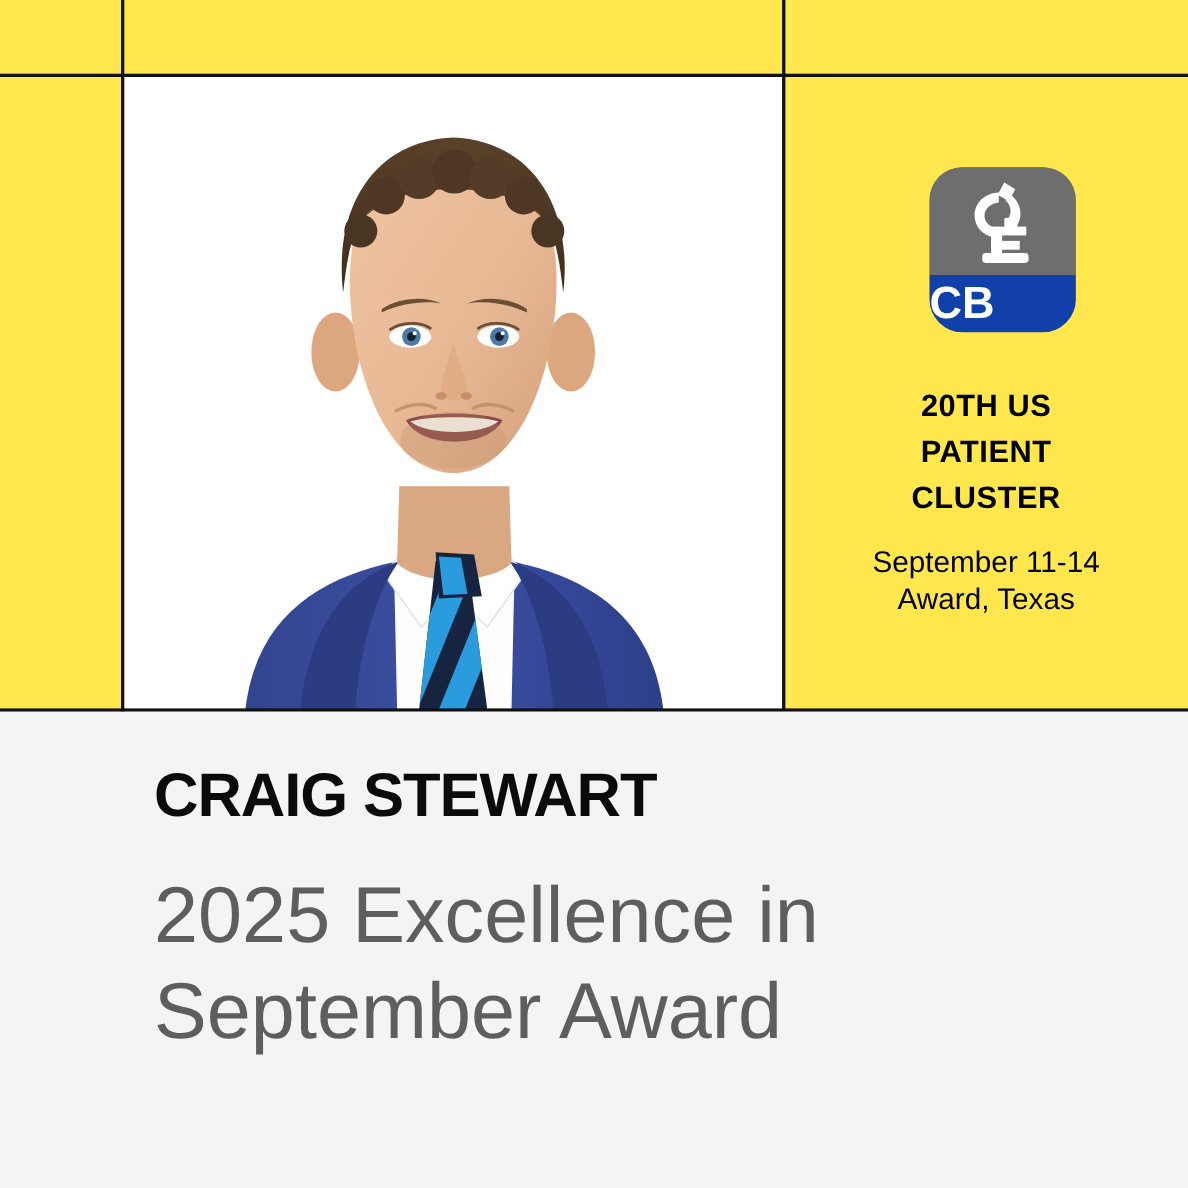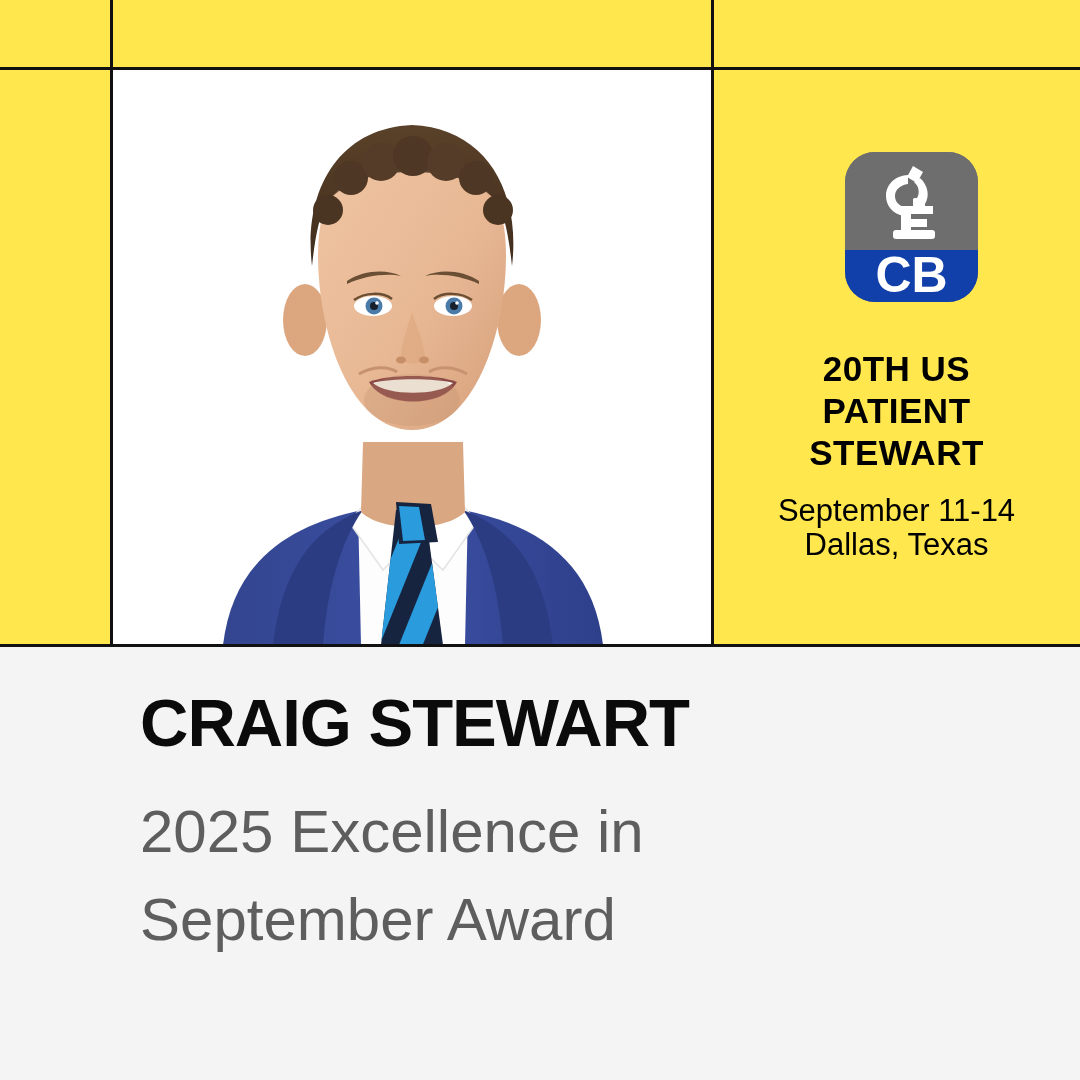--- a/index.html
+++ b/index.html
@@ -96,78 +96,78 @@
     left: 50%; top: 10px;
     transform: translateX(-50%);
     width: 78px; height: 80px;
   }
   .logo-cb {
     position: absolute;
     left: 0; top: 98px;
     width: 100%;
     height: 52px;
     line-height: 50px;
-    text-align: center;
+    text-align: left;
     color: #ffffff;
-    font-size: 50px;
+    font-size: 41px;
     font-weight: bold;
     letter-spacing: 0px;
   }
 
   
   .conf-block {
     position: absolute;
     left: 713px; top: 348px;
     width: 367px;
     text-align: center;
   }
   .conf-title-line {
     color: #000000;
-    font-size: 35px;
+    font-size: 28px;
     font-weight: bold;
     letter-spacing: 0.5px;
     line-height: 42px;
     white-space: nowrap;
   }
   .conf-sub {
     margin-top: 20px;
   }
   .conf-sub-line {
     color: #000000;
-    font-size: 31px;
+    font-size: 27px;
     font-weight: normal;
     line-height: 34px;
     white-space: nowrap;
   }
 
   
   .caption-area {
     position: absolute;
     left: 0; top: 647px;
     width: 1080px;
     height: 433px;
     background: #F4F4F4;
   }
   .caption-inner {
     position: absolute;
     left: 140px; top: 33px;
     width: 880px;
   }
   .honoree-name {
     color: #0B0B0B;
-    font-size: 67px;
+    font-size: 56px;
     font-weight: bold;
     letter-spacing: -1px;
     line-height: 86px;
     white-space: nowrap;
   }
   .award-text {
     margin-top: 22px;
     color: #5E5E5E;
-    font-size: 60px;
+    font-size: 72px;
     font-weight: normal;
     line-height: 88px;
   }
 </style>
 </head>
 <body>
 
 <div id="poster">
 
   <div class="top-band"></div>
@@ -287,24 +287,24 @@
       <rect x="28" y="44" width="32" height="8" fill="#ffffff"></rect>
       <rect x="28" y="57" width="26" height="8" fill="#ffffff"></rect>
       <rect x="20" y="68" width="42" height="9" rx="3" fill="#ffffff"></rect>
     </svg>
     <div class="logo-cb">CB</div>
   </div>
 
   <div class="conf-block">
     <div class="conf-title-line">20TH US</div>
     <div class="conf-title-line">PATIENT</div>
-    <div class="conf-title-line">STEWART</div>
+    <div class="conf-title-line">CLUSTER</div>
     <div class="conf-sub">
       <div class="conf-sub-line">September 11-14</div>
-      <div class="conf-sub-line">Dallas, Texas</div>
+      <div class="conf-sub-line">Award, Texas</div>
     </div>
   </div>
 
   <div class="caption-area">
     <div class="caption-inner">
       <div class="honoree-name">CRAIG STEWART</div>
       <div class="award-text">
         <div>2025 Excellence in</div>
         <div>September Award</div>
       </div>

